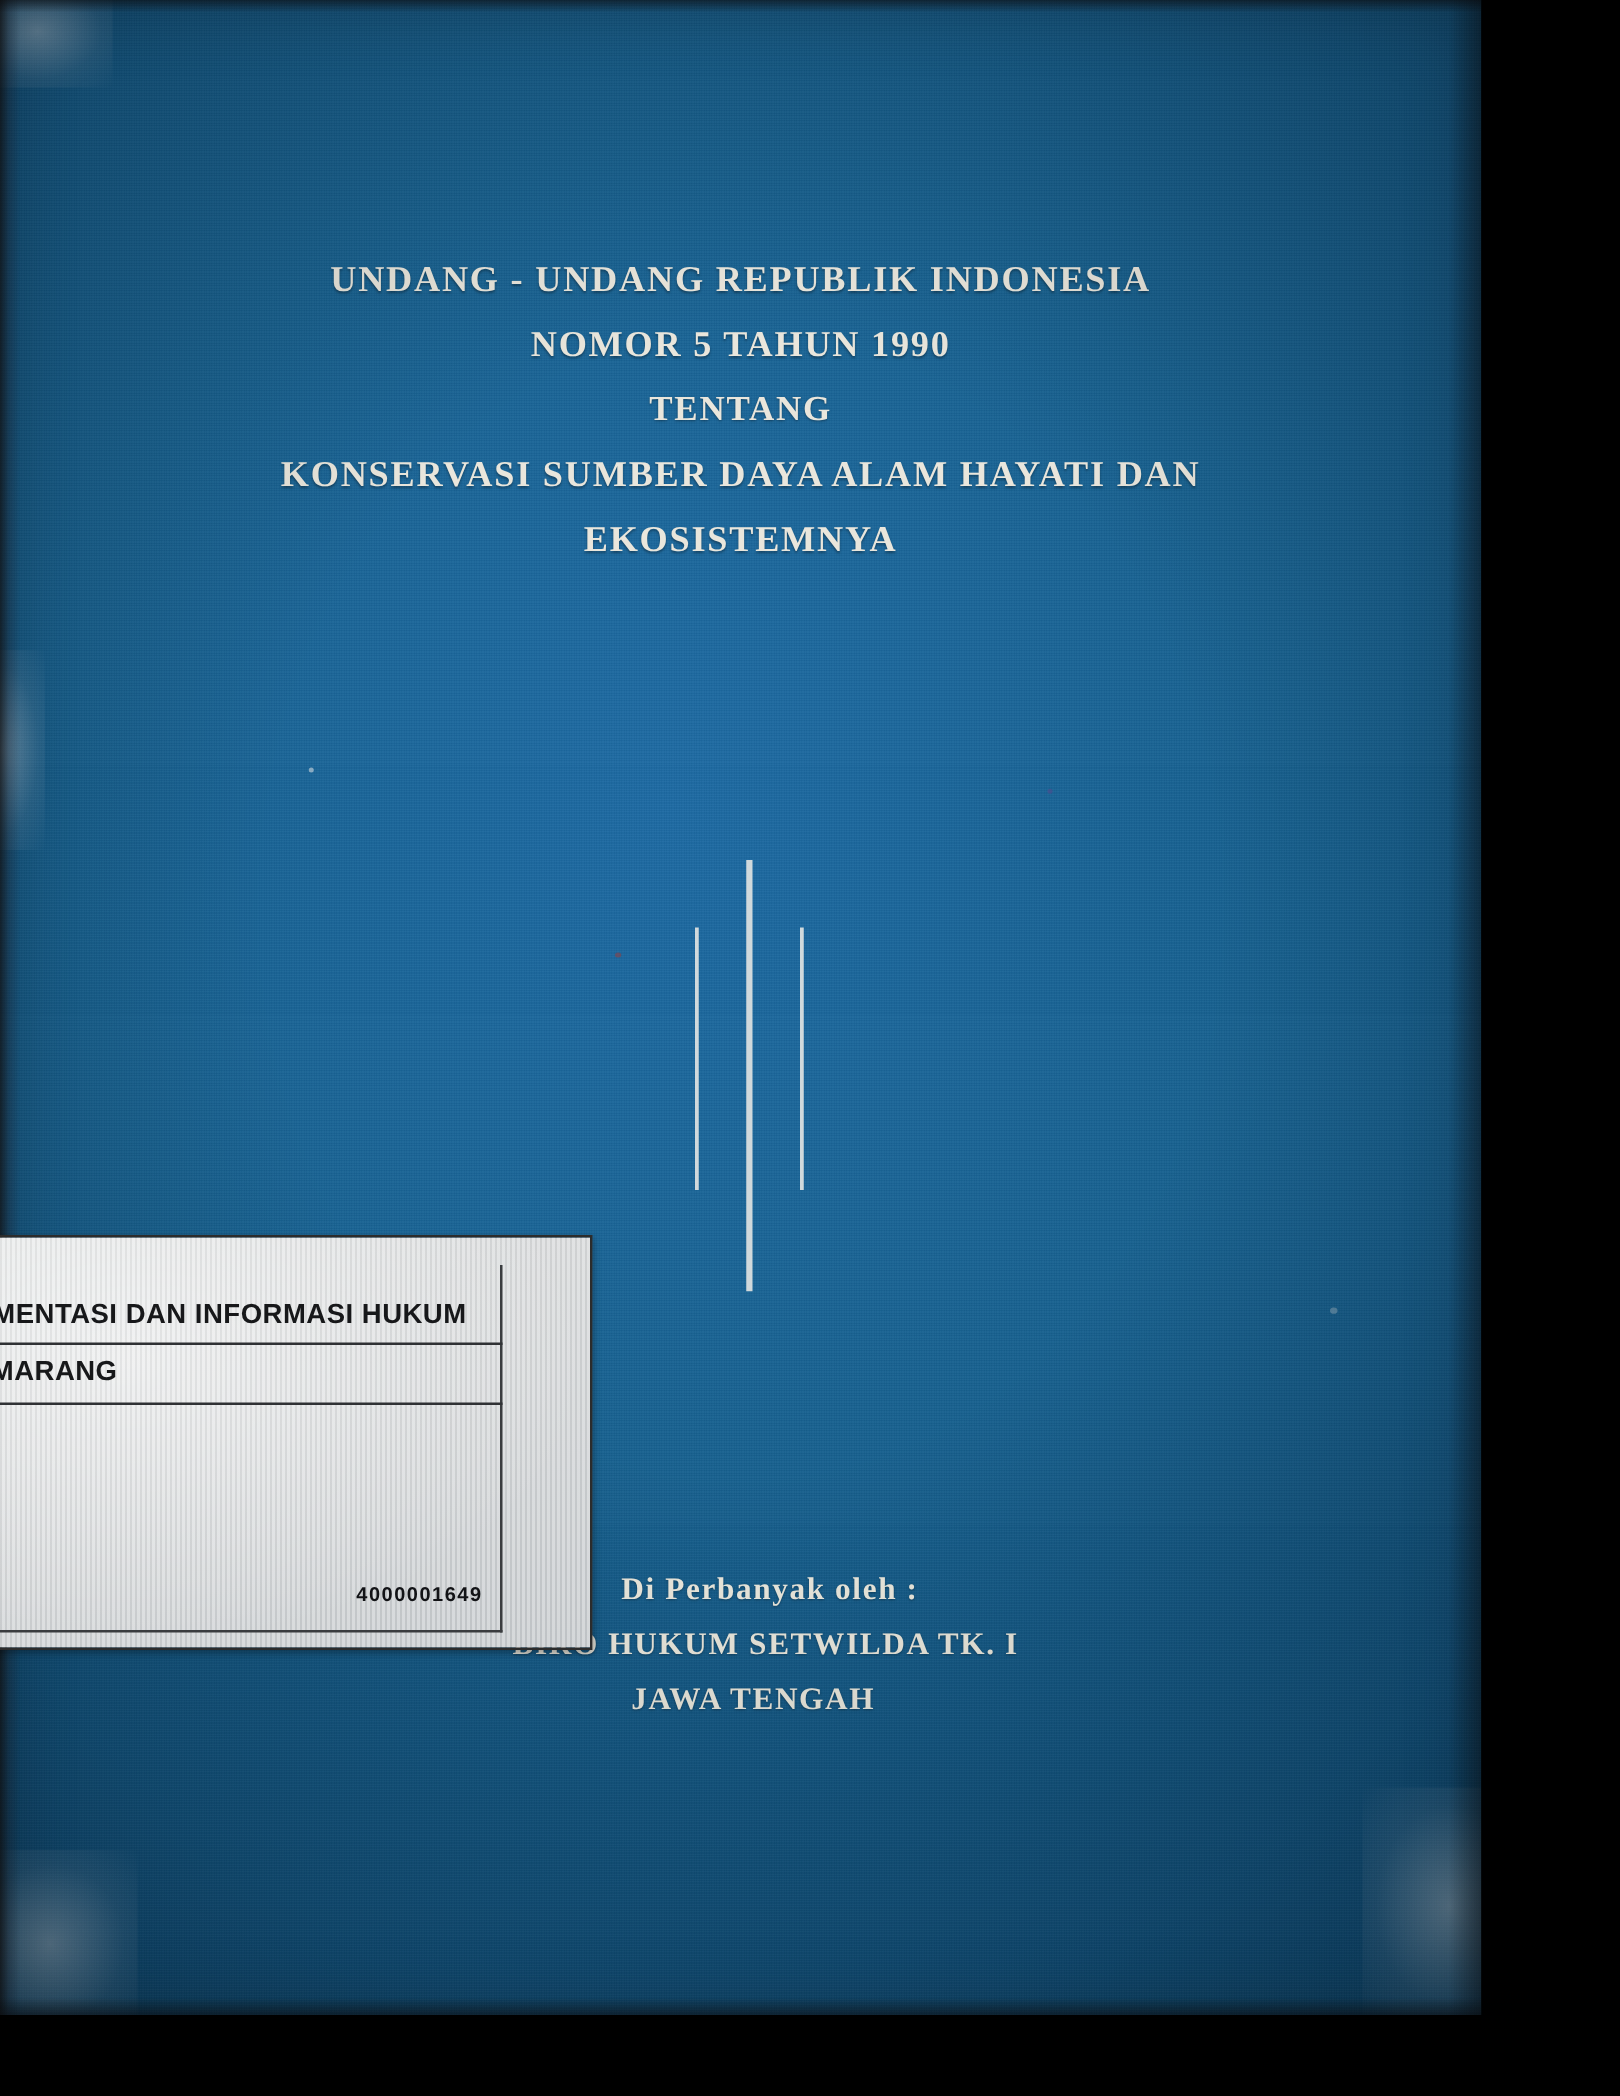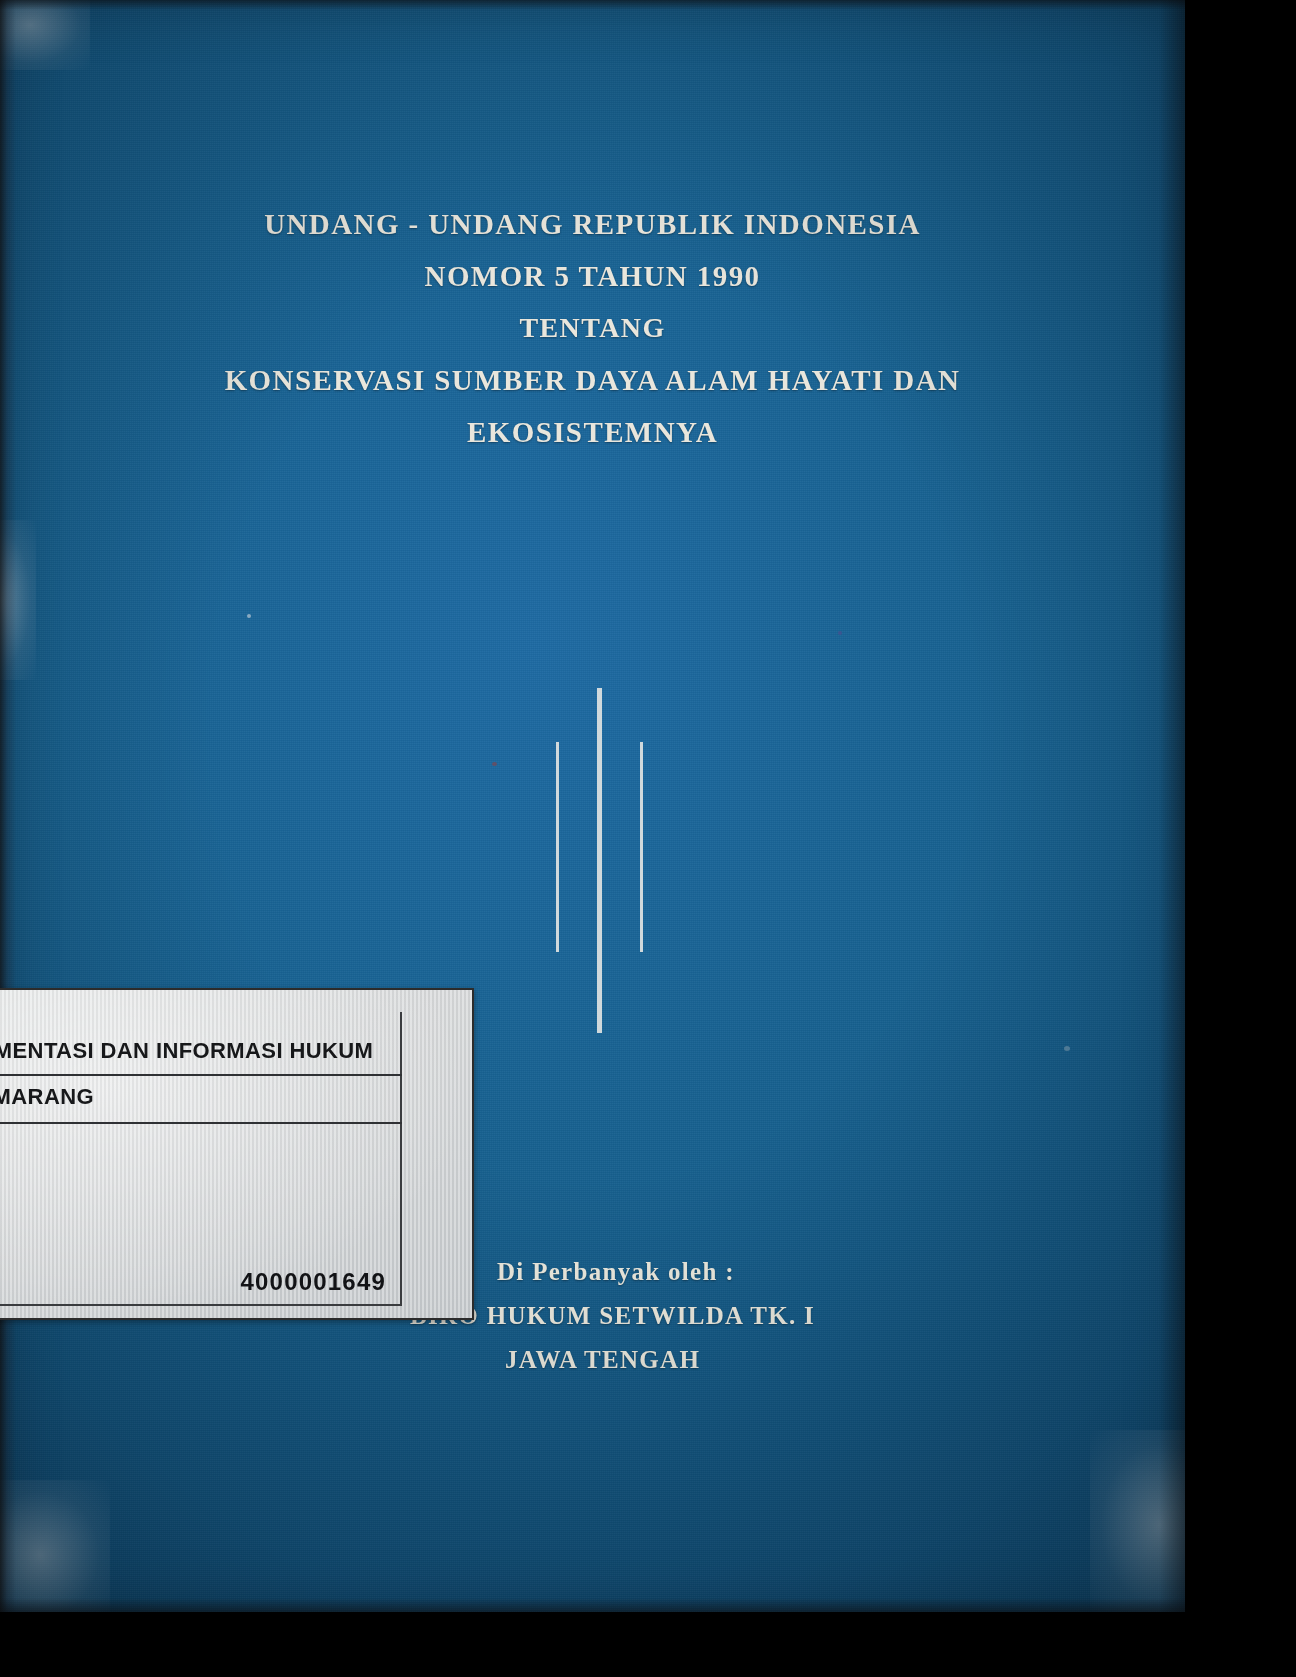--- a/index.html
+++ b/index.html
@@ -177,21 +177,21 @@
   #lbl-rule-2 {
     position: absolute;
     left: 8px; top: 132px; width: 452px; height: 2px; background: #2f3134;
   }
   #lbl-barcode-number {
     position: absolute;
     right: 86px;
     top: 278px;
     font-family: "Liberation Sans", sans-serif;
     font-weight: bold;
-    font-size: 24px;
+    font-size: 16px;
     color: #121316;
     letter-spacing: 1.2px;
   }
   #lbl-inner-box {
     position: absolute;
     left: 8px;
     top: 22px;
     width: 452px;
     height: 294px;
     border: 2px solid #3a3c3f;

